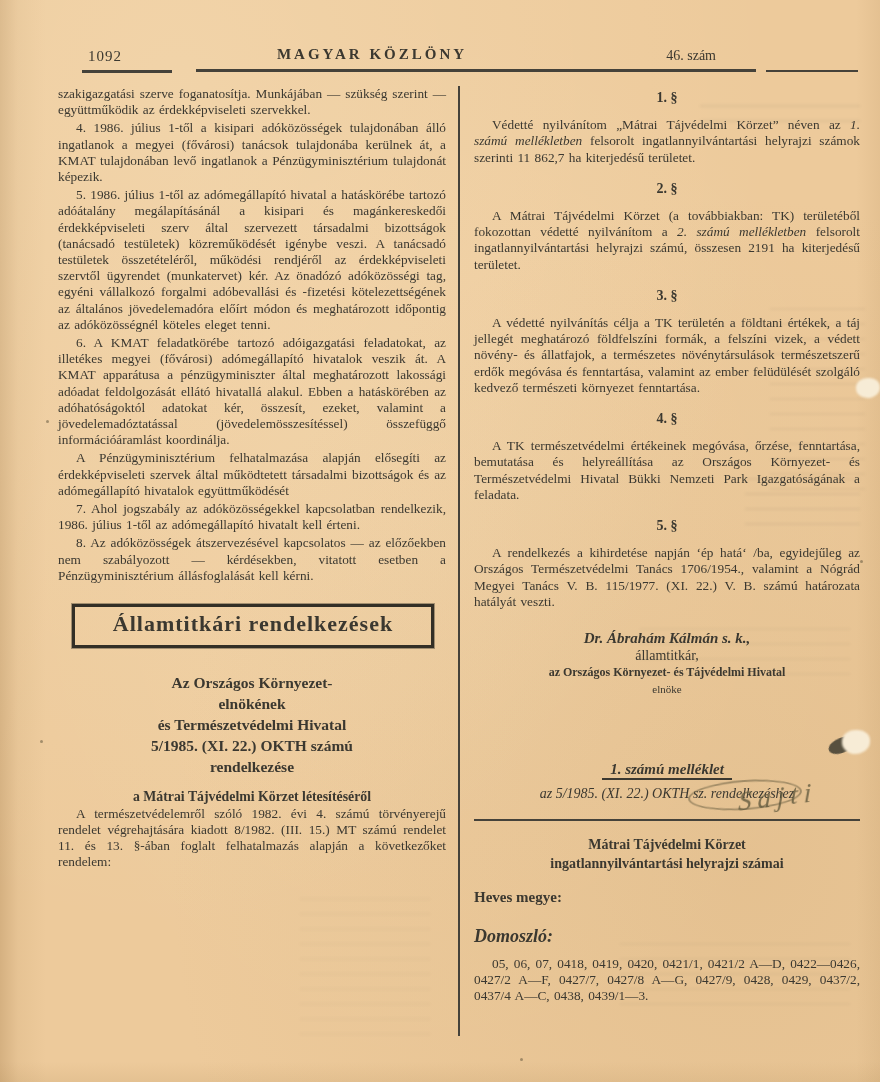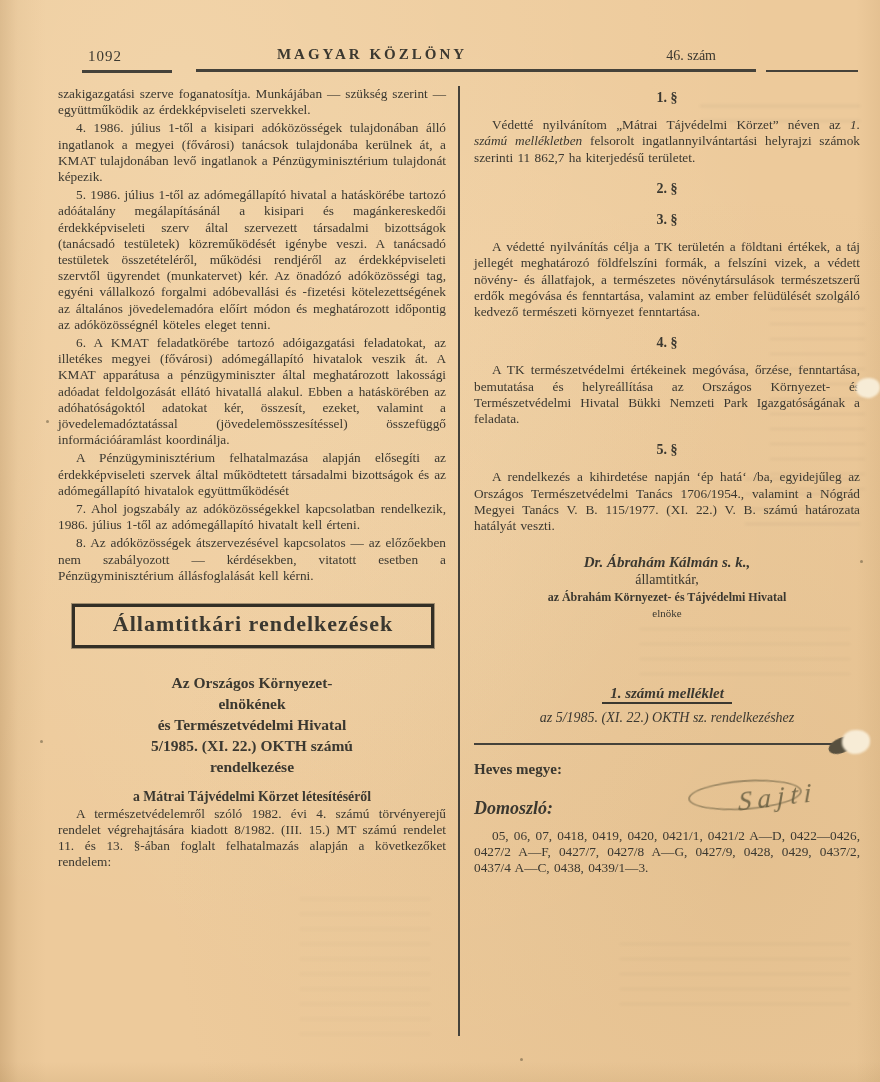--- a/index.html
+++ b/index.html
@@ -114,40 +114,45 @@
     <div class="decree-sub">a Mátrai Tájvédelmi Körzet létesítéséről</div>
     <p class="just decree-intro">A természetvédelemről szóló 1982. évi 4. számú törvényerejű rendelet végrehajtására kiadott 8/1982. (III. 15.) MT számú rendelet 11. és 13. §-ában foglalt felhatalmazás alapján a következőket rendelem:</p>
   </div>
 
   <div class="col rightc">
 
     <div class="sec-h">1. §</div>
     <p class="just"><span>Védetté nyilvánítom „Mátrai Tájvédelmi Körzet” néven az </span><em>1. számú mellékletben</em><span> felsorolt ingatlannyilvántartási helyrajzi számok szerinti 11 862,7 ha kiterjedésű területet.</span></p>
 
     <div class="sec-h">2. §</div>
+    <p class="just"><span>A Mátrai Tájvédelmi Körzet (a továbbiakban: TK) területéből fokozottan védetté nyilvánítom a </span><em>2. számú mellékletben</em><span> felsorolt ingatlannyilvántartási helyrajzi számú, összesen 2191 ha kiterjedésű területet.</span></p>
 
     <div class="sec-h">3. §</div>
     <p class="just"><span>A védetté nyilvánítás célja a TK területén a földtani értékek, a táj jellegét meghatározó földfelszíni formák, a felszíni vizek, a védett növény- és állatfajok, a természetes növénytársulások természetszerű erdők megóvása és fenntartása, valamint az ember felüdülését szolgáló kedvező természeti környezet fenntartása.</span><em></em><span></span></p>
 
     <div class="sec-h">4. §</div>
     <p class="just"><span>A TK természetvédelmi értékeinek megóvása, őrzése, fenntartása, bemutatása és helyreállítása az Országos Környezet- és Természetvédelmi Hivatal Bükki Nemzeti Park Igazgatóságának a feladata.</span><em></em><span></span></p>
 
     <div class="sec-h">5. §</div>
     <p class="just"><span>A rendelkezés a kihirdetése napján ‘ép hatá‘ /ba, egyidejűleg az Országos Természetvédelmi Tanács 1706/1954., valamint a Nógrád Megyei Tanács V. B. 115/1977. (XI. 22.) V. B. számú határozata hatályát veszti.</span><em></em><span></span></p>
 
     <div class="sig">
       <div class="nm">Dr. Ábrahám Kálmán s. k.,</div>
       <div class="t1">államtitkár,</div>
-      <div class="t2">az Ábrahám Környezet- és Tájvédelmi Hivatal</div>
+      <div class="t2">az Országos Környezet- és Tájvédelmi Hivatal</div>
       <div class="t3">elnöke</div>
     </div>
 
     <div class="annex">
       <div class="a-title"><span>1. számú melléklet</span></div>
       <div class="a-sub">az 5/1985. (XI. 22.) OKTH sz. rendelkezéshez</div>
+      <div class="a-head">
+        <div>Mátrai Tájvédelmi Körzet</div>
+        <div>ingatlannyilvántartási helyrajzi számai</div>
+      </div>
       <div class="a-county">Heves megye:</div>
       <div class="a-town">Domoszló:</div>
       <p class="just a-nums">05, 06, 07, 0418, 0419, 0420, 0421/1, 0421/2 A—D, 0422—0426, 0427/2 A—F, 0427/7, 0427/8 A—G, 0427/9, 0428, 0429, 0437/2, 0437/4 A—C, 0438, 0439/1—3.</p>
     </div>
   </div>
 
   <div class="smudge" style="left:700px;top:92px;width:160px;height:30px;"></div>
   <div class="smudge" style="left:770px;top:300px;width:95px;height:190px;opacity:0.35;"></div>
   <div class="smudge" style="left:745px;top:470px;width:115px;height:55px;opacity:0.45;"></div>
   <div class="smudge" style="left:640px;top:615px;width:210px;height:60px;opacity:0.3;"></div>

